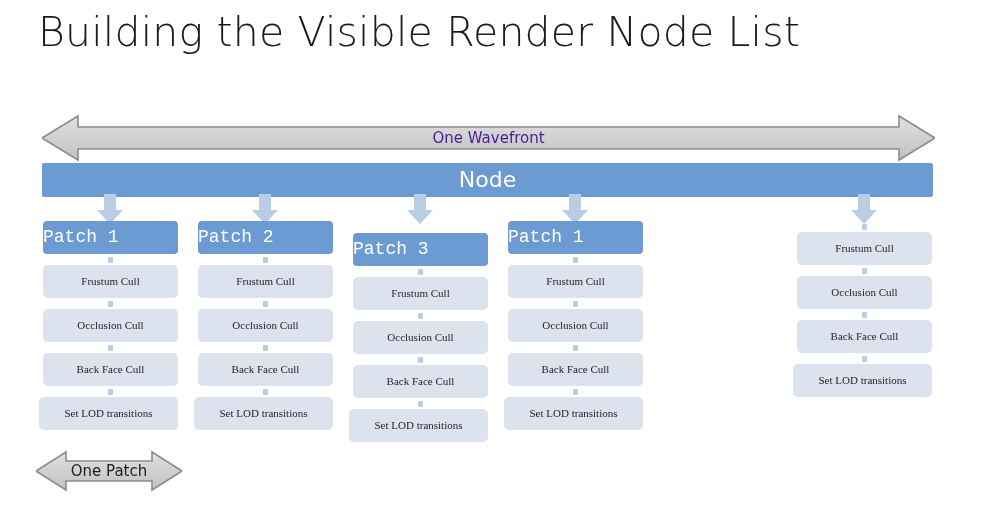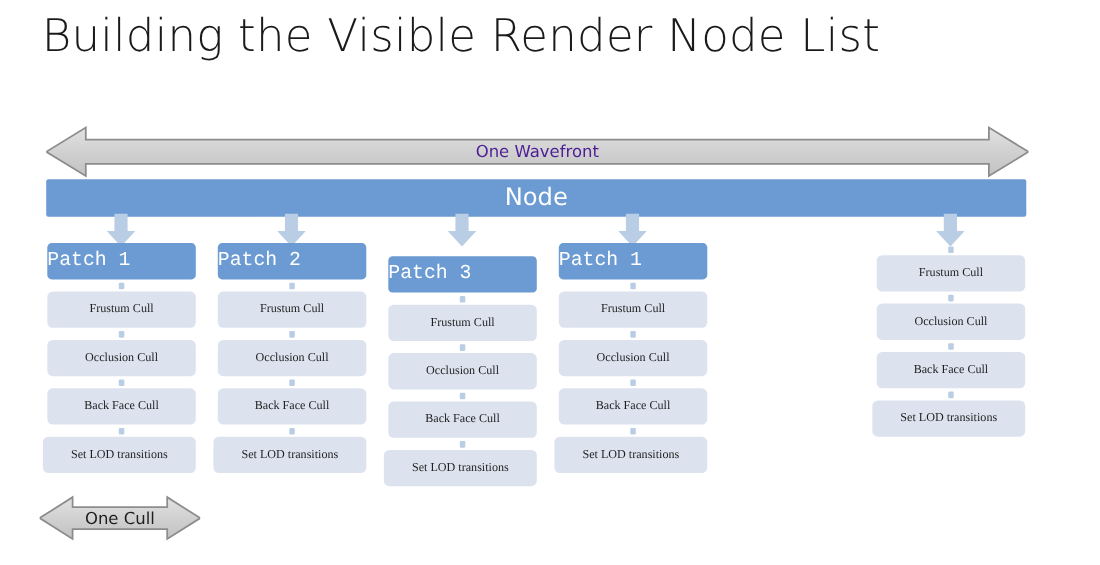--- a/index.html
+++ b/index.html
@@ -257,15 +257,15 @@
     <svg viewBox="0 0 146 42" preserveAspectRatio="none" aria-hidden="true">
       <polygon points="0,21 30,2 30,11 116,11 116,2 146,21 116,40 116,31 30,31 30,40" fill="url(#gradArrow)" stroke="#8c8c8c" stroke-width="1.6"></polygon>
       <defs>
         <linearGradient id="gradArrow2" x1="0" y1="0" x2="0" y2="1">
           <stop offset="0%" stop-color="#e2e2e2"></stop>
           <stop offset="100%" stop-color="#c2c2c2"></stop>
         </linearGradient>
       </defs>
     </svg>
   </div>
-  <div id="lane-label">One Cull</div>
+  <div id="lane-label">One Patch</div>
 
 </div>
 
 </body></html>

